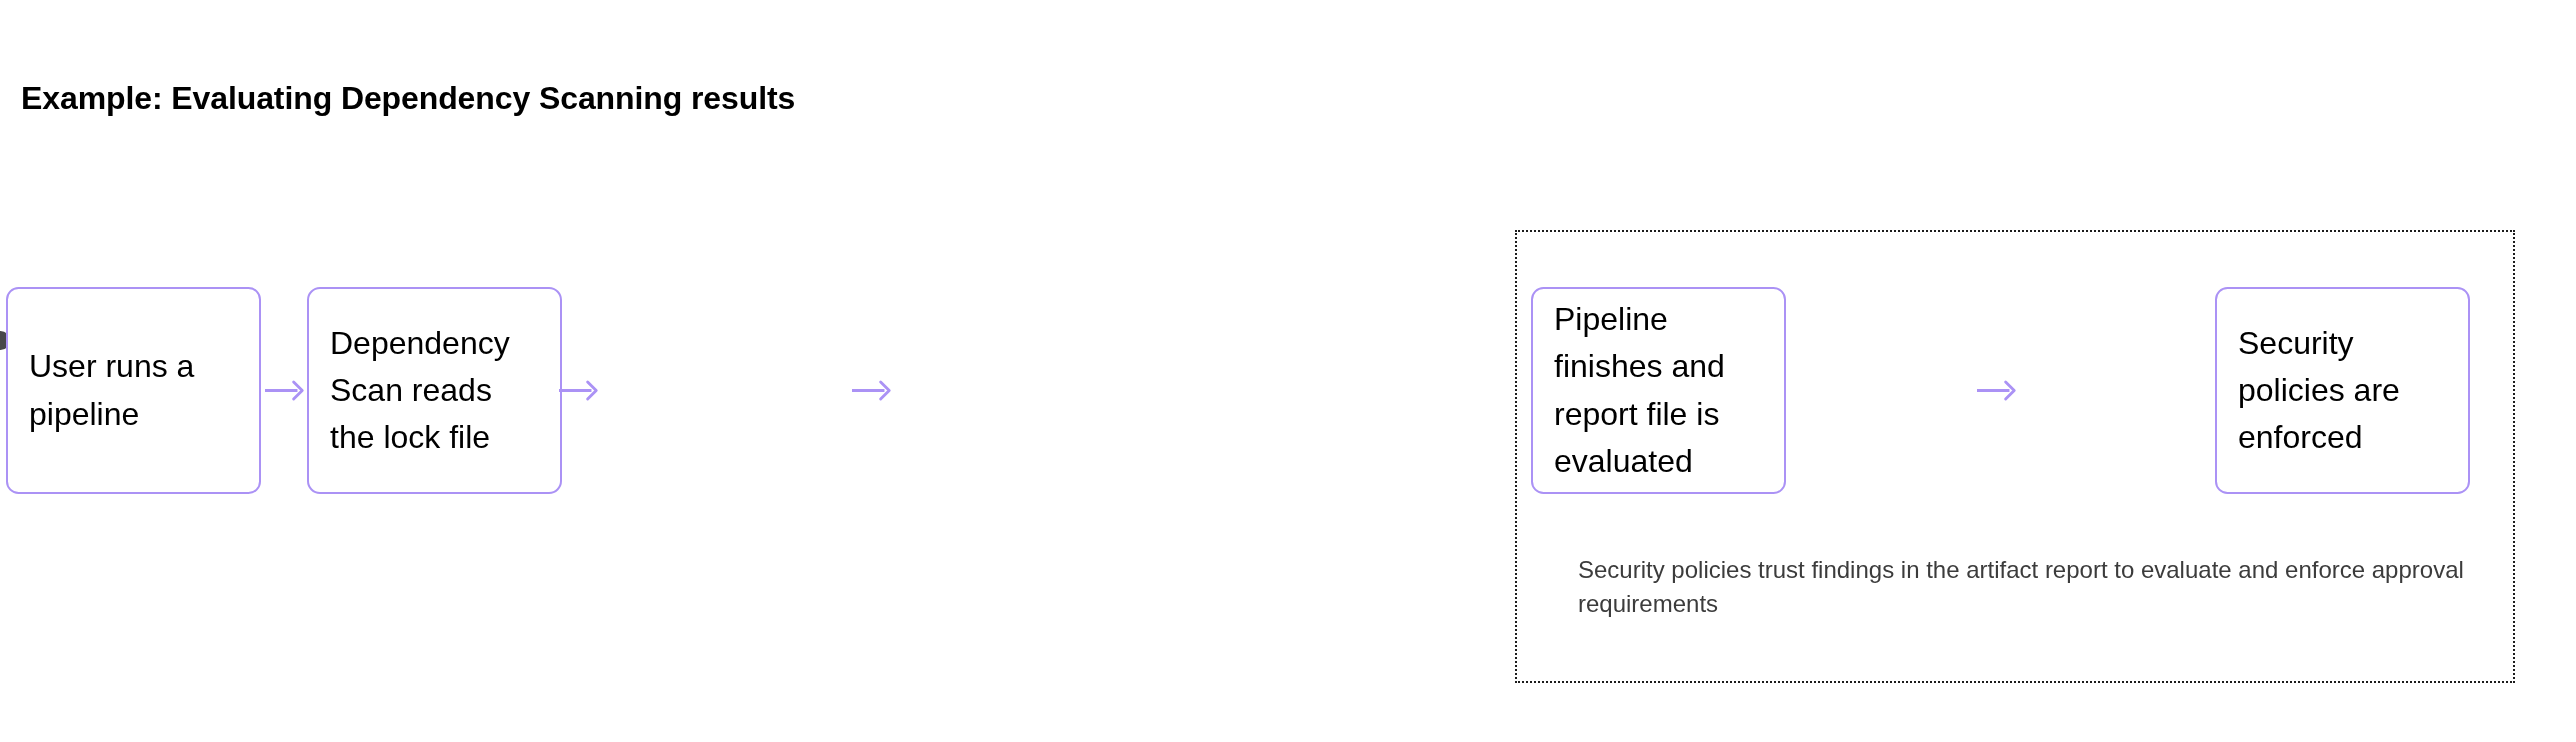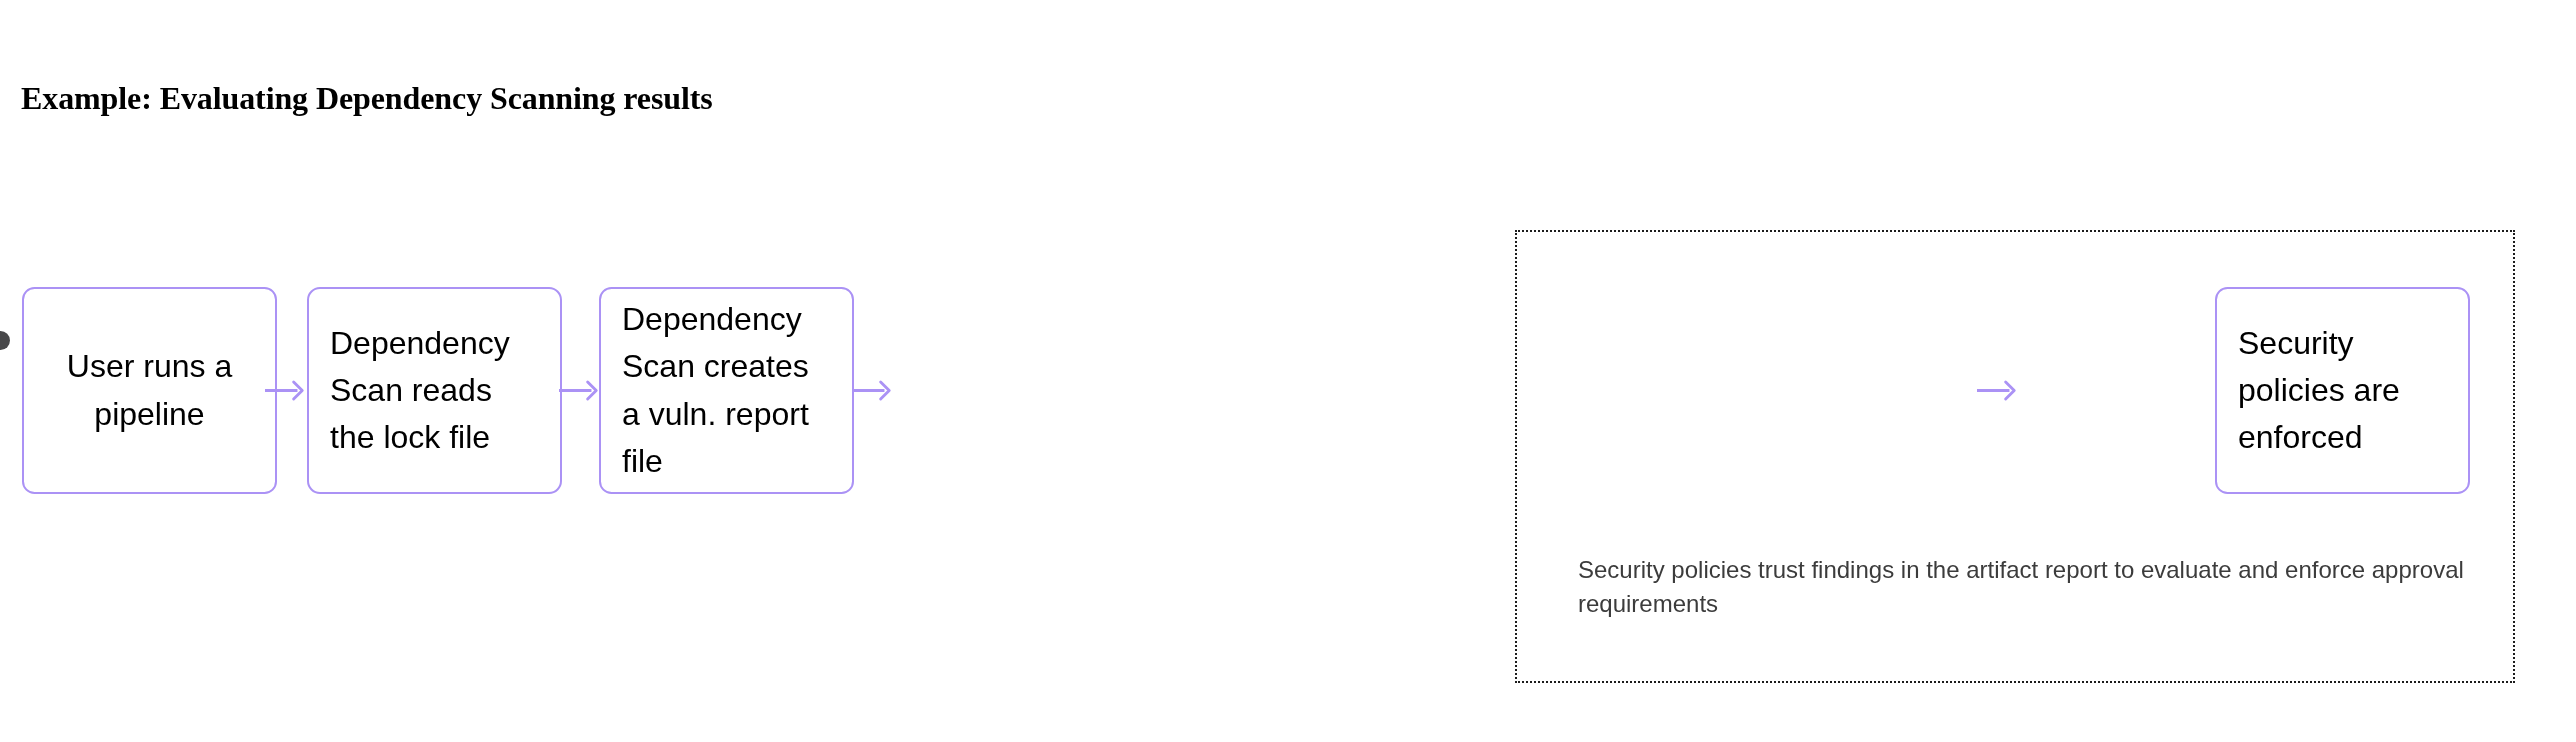--- a/index.html
+++ b/index.html
@@ -18,21 +18,20 @@
   
   #diagram-title {
     position: absolute;
     left: 21px;
     top: 80px;
     font-size: 32px;
     font-weight: bold;
     color: #000000;
     letter-spacing: -0.1px;
     white-space: nowrap;
-    font-family: Liberation Serif, serif;
   }
 
   
   #flow-canvas {
     position: absolute;
     left: 0;
     top: 0;
     width: 2576px;
     height: 742px;
   }
@@ -51,21 +50,21 @@
     align-items: center;
     padding: 0 21px;
   }
   .node-label {
     font-size: 32px;
     line-height: 1.47;
     color: #000000;
     font-weight: 400;
   }
 
-  #node-1 { left: 22px; text-align: center; }
+  #node-1 { left: 6px; }
   #node-2 { left: 307px; border-radius: 13px; }
   #node-3 { left: 599px; }
   #node-4 { left: 1531px; }
   #node-5 { left: 2215px; }
 
   
   .connector {
     position: absolute;
     top: 376px;
     height: 29px;
@@ -137,31 +136,31 @@
     <span class="node-label">Dependency Scan reads the lock file</span>
   </div>
 
   <div class="connector" id="connector-2">
     <svg width="42" height="29" viewBox="0 0 44 30" xmlns="http://www.w3.org/2000/svg">
       <path d="M0 15 H34" stroke="#ab92f5" stroke-width="3" fill="none"></path>
       <path d="M30 6 L39 15 L30 24" stroke="#ab92f5" stroke-width="3" fill="none" stroke-linecap="round" stroke-linejoin="round"></path>
     </svg>
   </div>
 
-  <div class="node-box" id="node-3">
-    <span class="node-label">Dependency Scan creates a vuln. report file</span>
-  </div>
 
   <div class="connector" id="connector-3">
     <svg width="42" height="29" viewBox="0 0 44 30" xmlns="http://www.w3.org/2000/svg">
       <path d="M0 15 H34" stroke="#ab92f5" stroke-width="3" fill="none"></path>
       <path d="M30 6 L39 15 L30 24" stroke="#ab92f5" stroke-width="3" fill="none" stroke-linecap="round" stroke-linejoin="round"></path>
     </svg>
   </div>
 
+  <div class="node-box" id="node-4">
+    <span class="node-label">Pipeline finishes and report file is evaluated</span>
+  </div>
 
   <div class="connector" id="connector-4">
     <svg width="42" height="29" viewBox="0 0 44 30" xmlns="http://www.w3.org/2000/svg">
       <path d="M0 15 H34" stroke="#ab92f5" stroke-width="3" fill="none"></path>
       <path d="M30 6 L39 15 L30 24" stroke="#ab92f5" stroke-width="3" fill="none" stroke-linecap="round" stroke-linejoin="round"></path>
     </svg>
   </div>
 
   <div class="node-box" id="node-5">
     <span class="node-label">Security policies are enforced</span>

